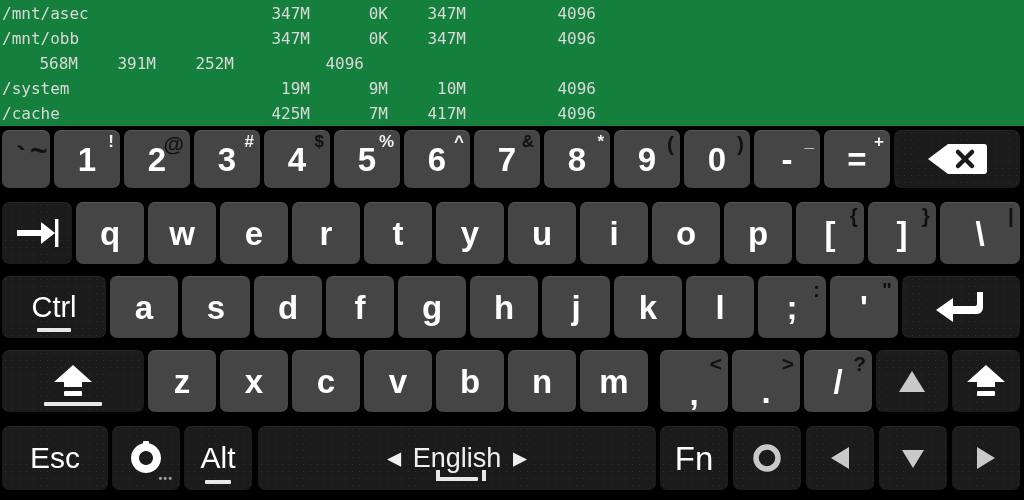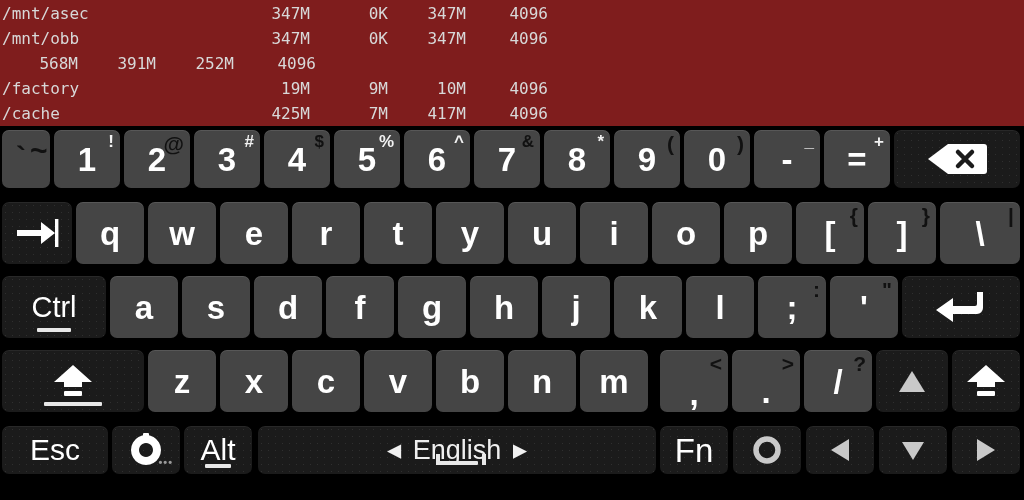--- a/index.html
+++ b/index.html
@@ -7,31 +7,31 @@
     width: 1024px; height: 500px;
     background: #000;
     font-family: "Liberation Sans", sans-serif;
     overflow: hidden;
   }
 
   
   #terminal {
     position: absolute; left: 0; top: 0;
     width: 1024px; height: 126px;
-    background: #7f1d1d;
+    background: #15803d;
     font-family: "DejaVu Sans Mono", "Liberation Mono", monospace;
     font-size: 16px;
     line-height: 25px;
     color: #d8d8d8;
     padding-top: 1px;
   }
   .term-row { display: flex; width: 100%; height: 25px; white-space: pre; }
   .c-path { width: 232px; padding-left: 2px; text-align: left; }
   .c-num  { width: 78px; text-align: right; }
-  .c-num.sp { width: 82px; }
+  .c-num.sp { width: 82px; margin-left: 48px; }
 
   
   #keyboard {
     position: absolute; left: 0; top: 126px;
     width: 1024px; height: 374px;
     background: #000;
   }
   .krow { position: relative; width: 1024px; }
   .krow.r1 { height: 72px; }
   .krow.r2 { height: 74px; }
@@ -50,21 +50,21 @@
     color: #fff;
     font-weight: bold;
     font-size: 31px;
     overflow: hidden;
     box-shadow: inset 0 1px 0 rgba(255,255,255,0.10);
   }
   .r1 .key { height: 58px; }
   .r2 .key { height: 62px; }
   .r3 .key { height: 62px; }
   .r4 .key { height: 62px; }
-  .r5 .key { height: 48px; }
+  .r5 .key { height: 64px; }
 
   
   .key.mod {
     background-color: #1b1b1b;
     background-image: radial-gradient(rgba(255,255,255,0.085) 0.6px, transparent 0.7px);
     background-size: 7px 7px;
     box-shadow: inset 0 1px 0 rgba(255,255,255,0.06);
   }
   .key.mod .lbl { font-size: 29px; font-weight: normal; }
 
@@ -160,21 +160,21 @@
     <span class="c-num">347M</span>
     <span class="c-num sp">4096</span>
   </div>
   <div class="term-row">
     <span class="c-num">568M</span>
     <span class="c-num">391M</span>
     <span class="c-num">252M</span>
     <span class="c-num sp">4096</span>
   </div>
   <div class="term-row">
-    <span class="c-path">/factory</span>
+    <span class="c-path">/system</span>
     <span class="c-num">19M</span>
     <span class="c-num">9M</span>
     <span class="c-num">10M</span>
     <span class="c-num sp">4096</span>
   </div>
   <div class="term-row">
     <span class="c-path">/cache</span>
     <span class="c-num">425M</span>
     <span class="c-num">7M</span>
     <span class="c-num">417M</span>

